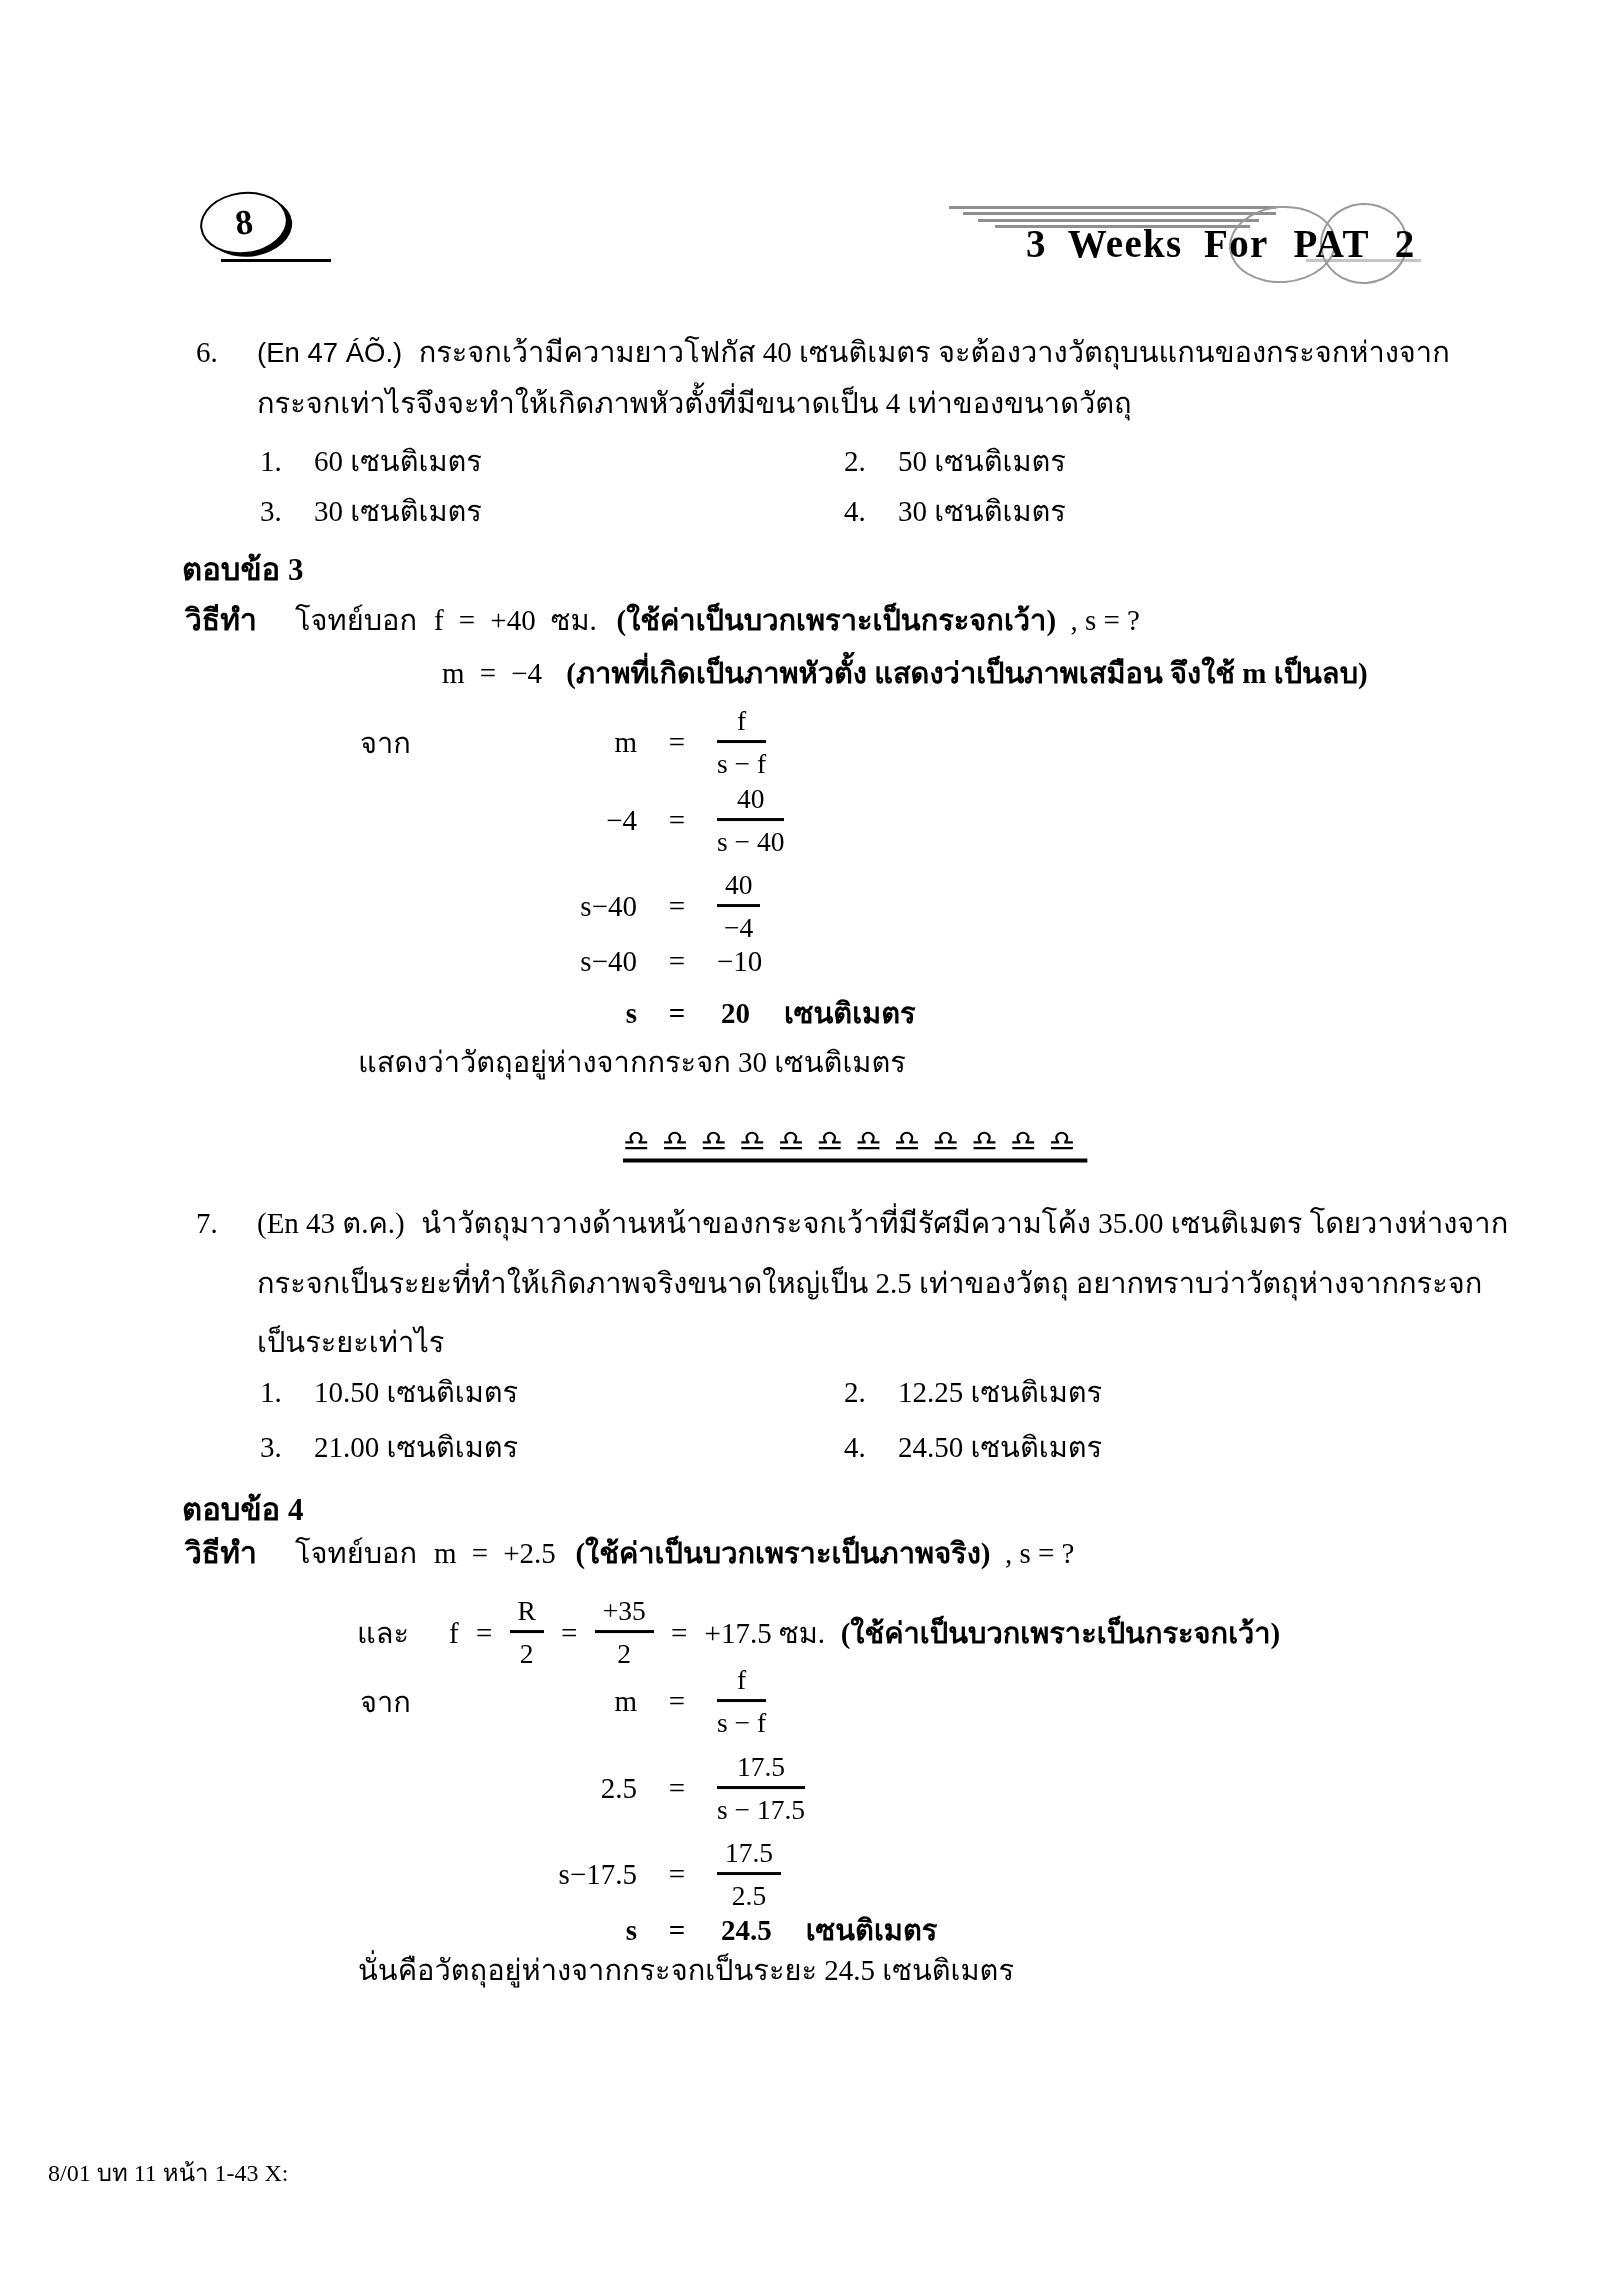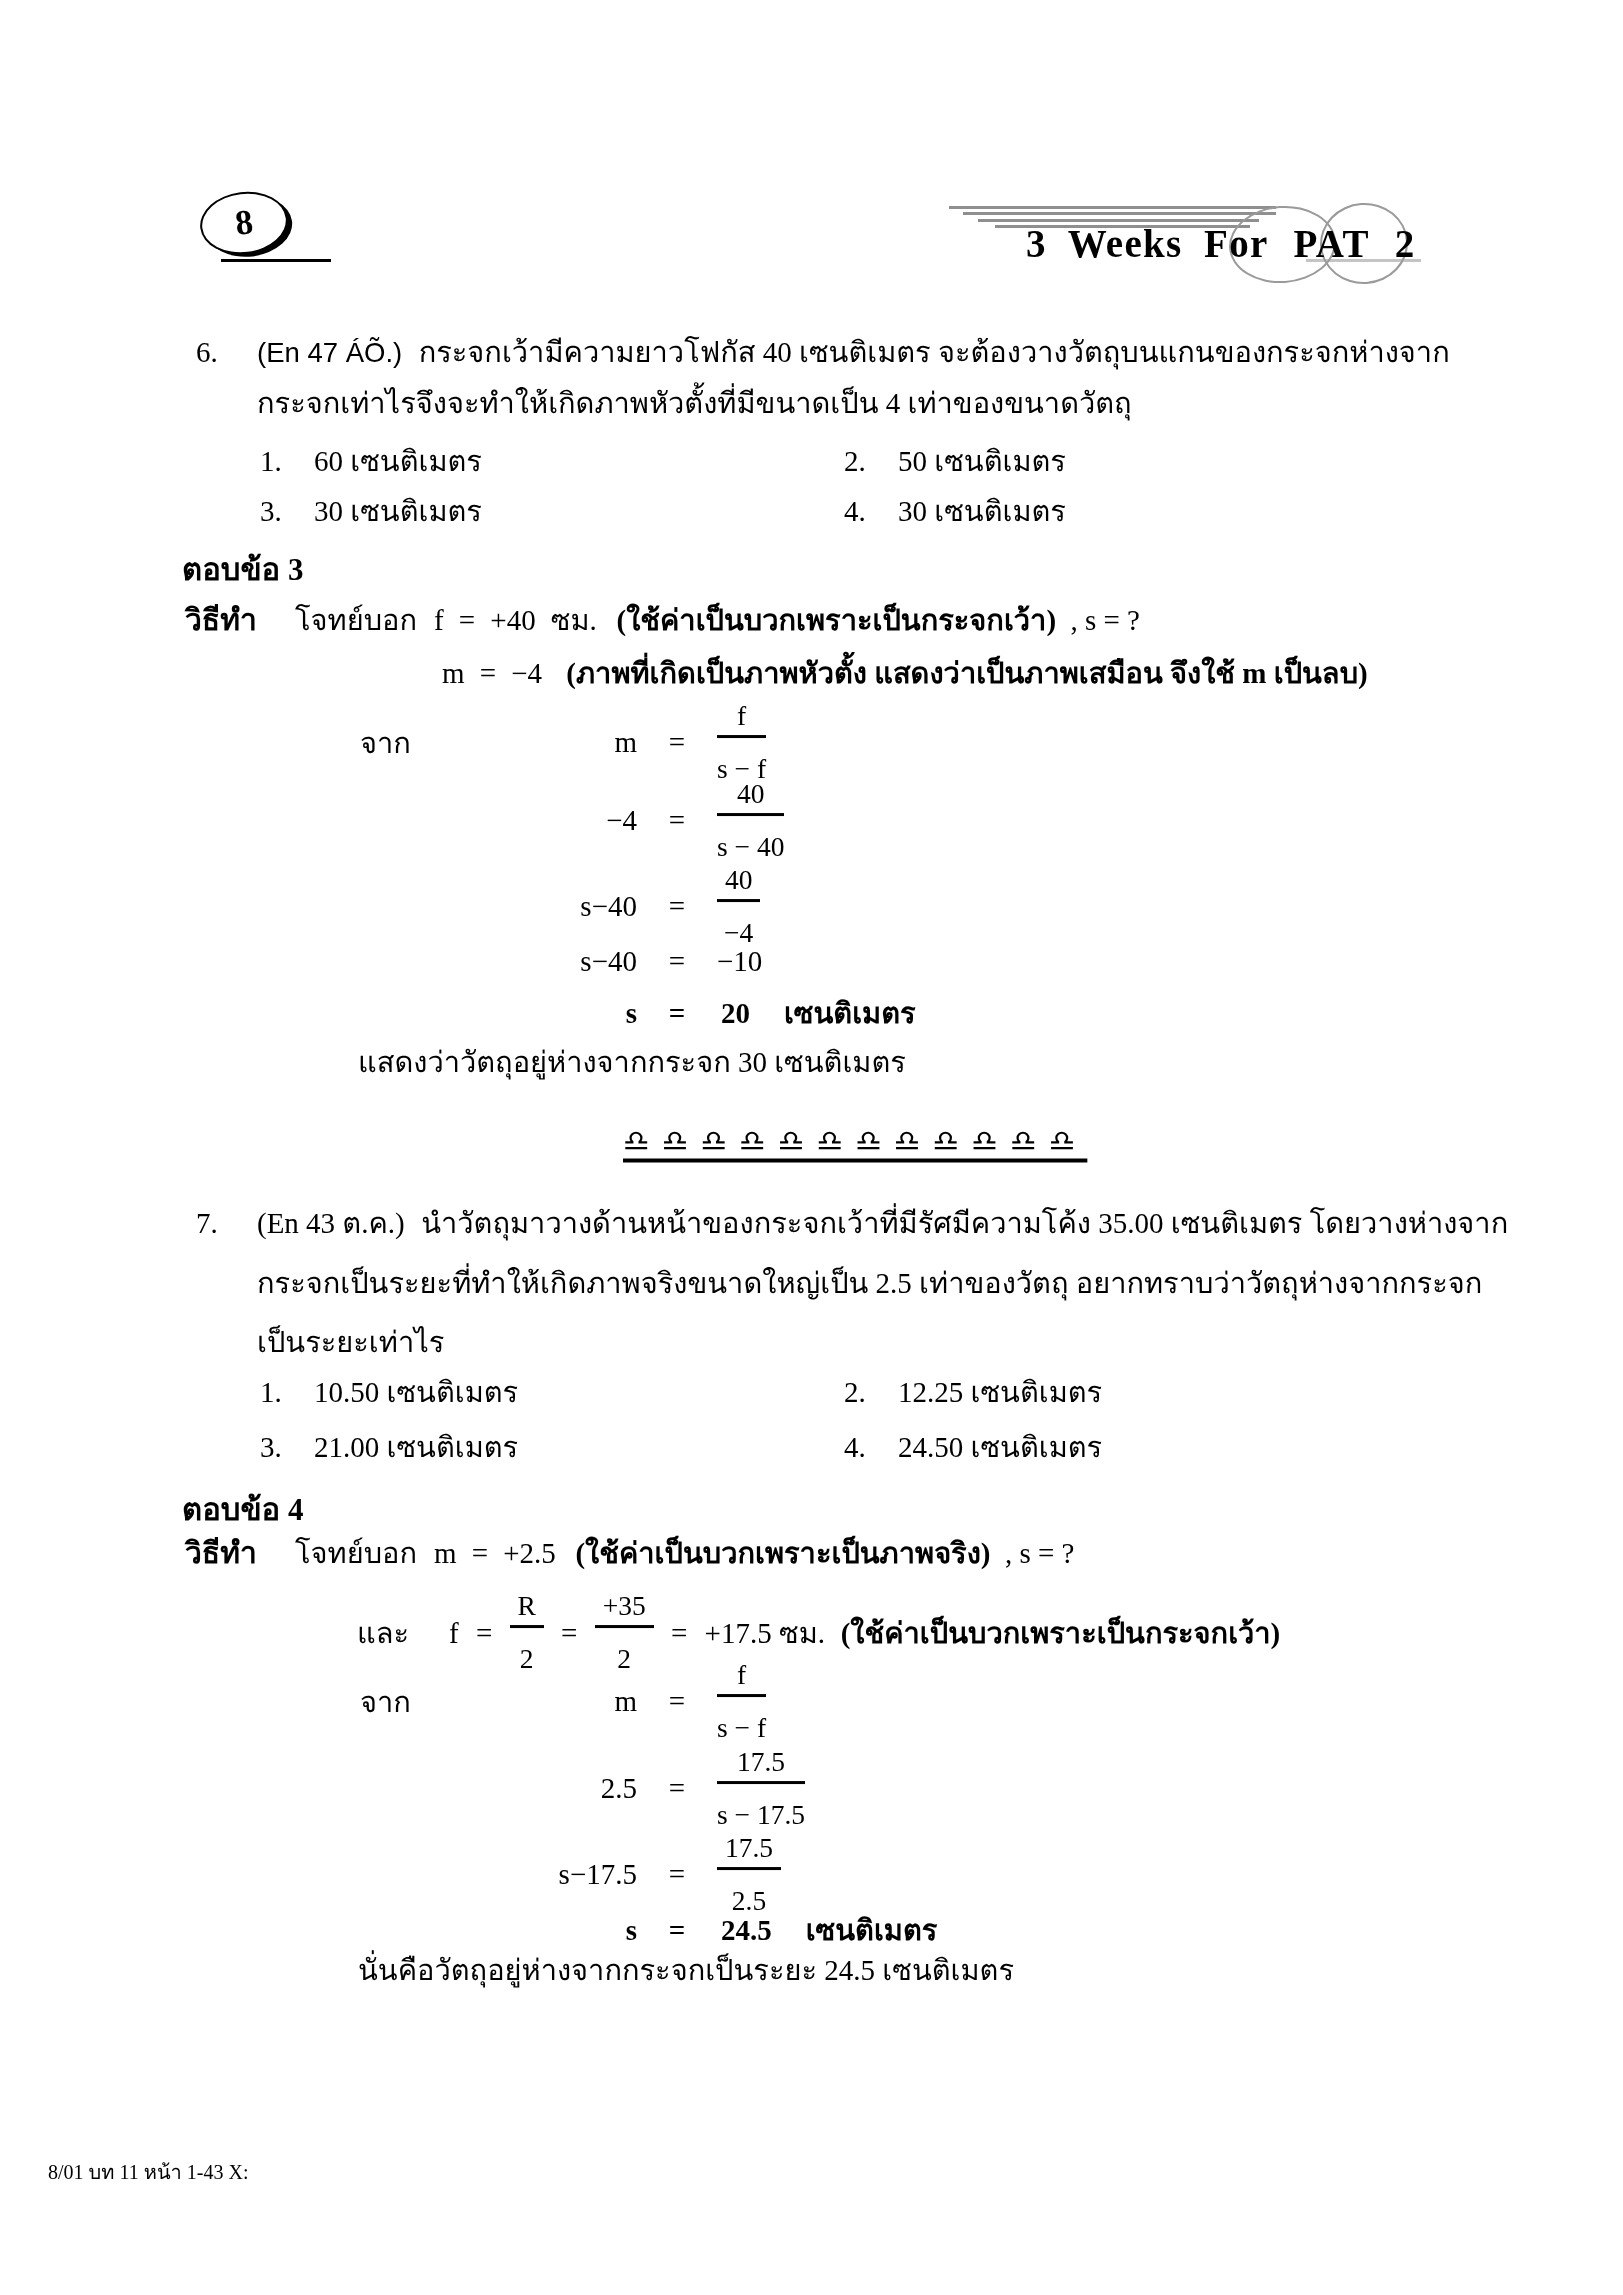--- a/index.html
+++ b/index.html
@@ -45,42 +45,42 @@
   
   .eqrow{
     position:absolute;left:360px;transform:translateY(-50%);
     display:flex;align-items:center;font-size:29px;white-space:nowrap;gap:9px;
   }
   .eqrow .eql{width:98px;}
   .eqrow .lhs{width:170px;text-align:right;}
   .eqrow .rel{width:62px;text-align:center;}
   .frac{display:inline-flex;flex-direction:column;align-items:center;font-size:27.5px;line-height:1.12;}
   .frac .num{align-self:stretch;text-align:center;border-bottom:3.3px solid #000;padding:0 7.9px 3.3px;}
-  .frac .den{padding-top:16px;}
+  .frac .den{padding-top:6px;}
   .resval{font-weight:bold;margin-left:3.9px;}
   .resunit{font-weight:bold;margin-left:25px;}
 
   .given{left:185px;display:flex;align-items:center;}
   .given .mlab{font-weight:bold;width:110px;font-size:30px;}
   .given .pref{width:139px;}
   .given .expr{word-spacing:7.9px;margin-right:19.6px;}
   .given .tail{margin-left:14.4px;}
 
   .fline{left:357px;display:flex;align-items:center;font-size:29px;}
   .fline .andlab{width:92px;}
   .fline .rel2{width:51px;text-align:center;}
 
   .divider{
     position:absolute;left:623px;top:1140px;transform:translateY(-50%);
     font-family:"DejaVu Sans",sans-serif;font-size:30px;font-weight:bold;
     letter-spacing:11.8px;
     text-decoration:underline;text-decoration-thickness:3.9px;text-underline-offset:7.9px;
   }
   .answer{font-size:31px;font-weight:bold;}
-  .footer{position:absolute;left:48px;top:2172px;transform:translateY(-50%);font-size:20px;}
+  .footer{position:absolute;left:48px;top:2172px;transform:translateY(-50%);font-size:24px;}
 </style>
 </head>
 <body>
 
 <div>
   <div class="pnum-ellipse">
     <span>8</span>
   </div>
   <div class="header-rule"></div>
 

